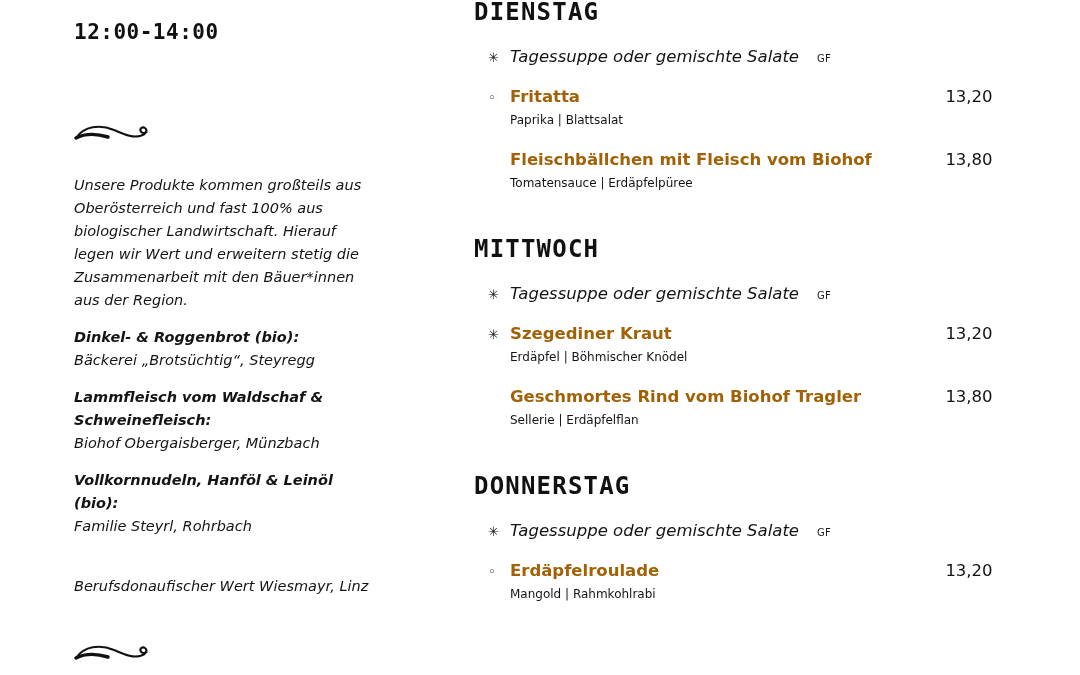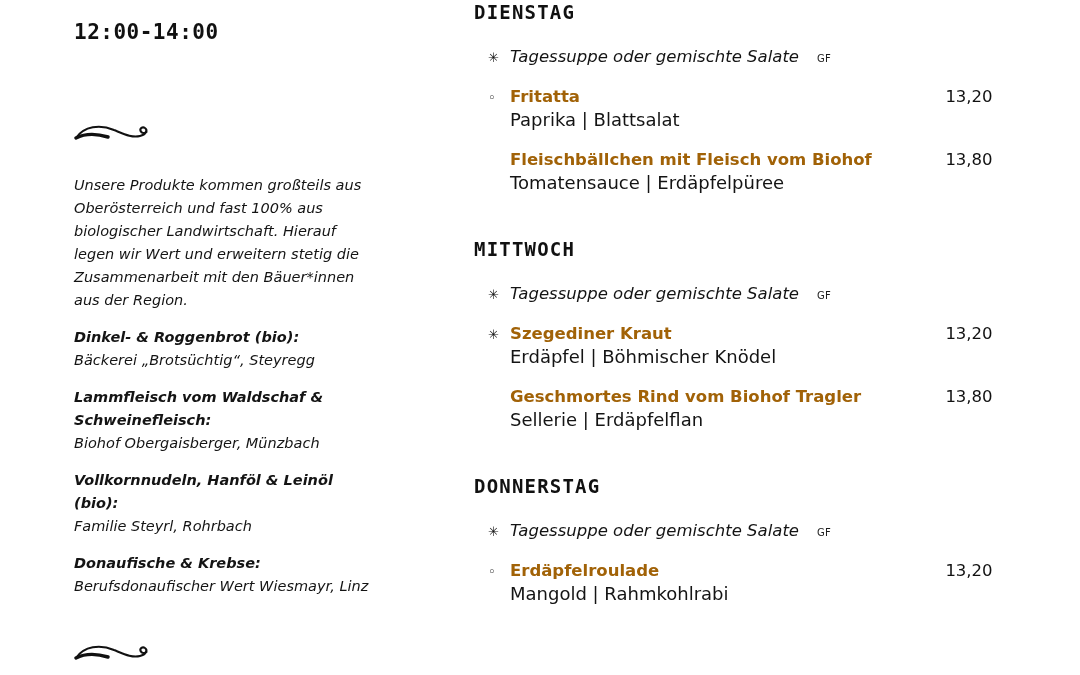--- a/index.html
+++ b/index.html
@@ -76,21 +76,21 @@
     left: 474px;
     top: 0px;
     width: 530px;
   }
 
   .day-block { margin-bottom: 0; }
 
   .day-title {
     font-family: "DejaVu Sans Mono", monospace;
     font-weight: bold;
-    font-size: 19px;
+    font-size: 24px;
     letter-spacing: 1.2px;
     color: #111;
     margin: 0;
     line-height: 24px;
   }
 
   .soup-row {
     display: flex;
     align-items: baseline;
     margin-top: 22px;
@@ -131,21 +131,21 @@
     padding-top: 1px;
   }
   .dish .dish-body { flex: 1 1 auto; }
   .dish .dish-name {
     font-weight: bold;
     font-size: 16.5px;
     line-height: 22px;
     color: #a16207;
   }
   .dish .dish-sides {
-    font-size: 18px;
+    font-size: 12px;
     line-height: 24px;
     color: #141414;
   }
   .dish .dish-price {
     flex: 0 0 70px;
     text-align: center;
     font-size: 16.5px;
     line-height: 22px;
     color: #111;
   }
@@ -179,21 +179,21 @@
       <span class="name">Lammfleisch vom Waldschaf &amp; Schweinefleisch:</span><br>
       <span class="detail">Biohof Obergaisberger, Münzbach</span>
     </p>
 
     <p class="supplier">
       <span class="name">Vollkornnudeln, Hanföl &amp; Leinöl (bio):</span><br>
       <span class="detail">Familie Steyrl, Rohrbach</span>
     </p>
 
     <p class="supplier">
-      <span class="name">Donaufische &amp; Krebse:</span><br>
+      <br>
       <span class="detail">Berufsdonaufischer Wert Wiesmayr, Linz</span>
     </p>
 
     <div class="flourish bottom">
       <svg width="80" height="34" viewBox="0 0 80 34" xmlns="http://www.w3.org/2000/svg">
         <path d="M2 20 C 10 8, 26 6, 40 12 C 50 16, 58 20, 66 18 C 72 16.5, 74 12, 71 10 C 68.5 8.2, 65.5 10.5, 66.6 13 C 67.6 15.2, 70.5 15.6, 72.5 14" fill="none" stroke="#111" stroke-width="2.1" stroke-linecap="round"></path>
         <path d="M2 20 C 12 15, 24 16, 34 19" fill="none" stroke="#111" stroke-width="3.4" stroke-linecap="round"></path>
       </svg>
     </div>
 

